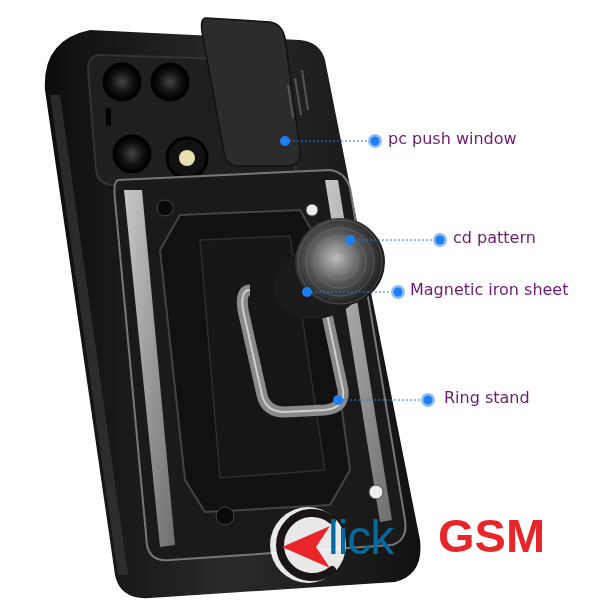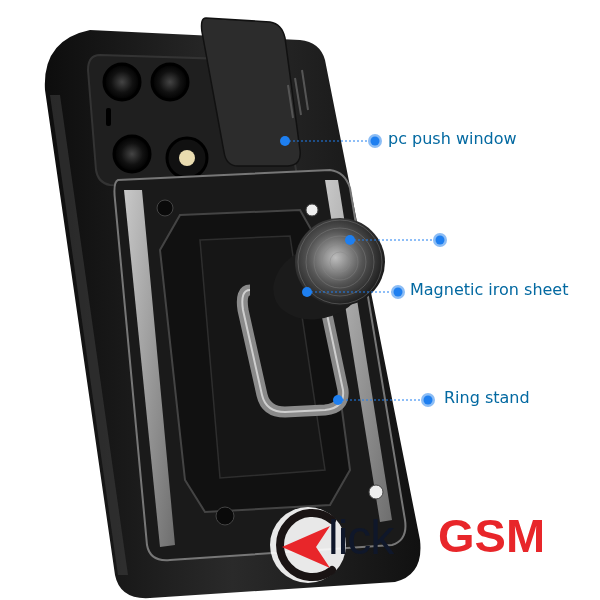--- a/index.html
+++ b/index.html
@@ -6,30 +6,30 @@
   body {
     width: 600px; height: 600px; overflow: hidden;
     background: #ffffff; position: relative;
     font-family: "Liberation Sans", "DejaVu Sans", sans-serif;
   }
   .stage { position: absolute; inset: 0; }
   svg.product { position: absolute; left: 0; top: 0; width: 600px; height: 600px; }
 
   .callout { position: absolute; display: flex; align-items: center; }
   .callout .label {
-    color: #0369a1; font-size: 16px; white-space: nowrap;
+    color: #701a75; font-size: 16px; white-space: nowrap;
     font-family: "DejaVu Sans", sans-serif; letter-spacing: 0; text-align: right;
   }
 
   .logo {
     position: absolute; left: 268px; top: 500px; width: 300px; height: 90px;
   }
   .logo .click-text {
     position: absolute; left: 60px; top: 10px;
-    font-family: "Liberation Sans", sans-serif; font-size: 48px; color: #0f172a;
+    font-family: "Liberation Sans", sans-serif; font-size: 48px; color: #0369a1;
     letter-spacing: -1px;
   }
   .logo .gsm-text {
     position: absolute; left: 170px; top: 8px;
     font-family: "Liberation Sans", sans-serif; font-weight: bold;
     font-size: 47px; color: #e8262a; letter-spacing: 0px;
   }
 </style>
 </head>
 <body>
@@ -123,20 +123,23 @@
         <circle cx="398" cy="292" r="4.5"></circle>
       <circle cx="338" cy="400" r="5"></circle>
       <circle cx="428" cy="400" r="7" fill="#8cbdf5"></circle>
         <circle cx="428" cy="400" r="4.5"></circle>
     </g>
   </svg>
 
   <div class="callout" style="left:388px; top:129px;">
     <span class="label">pc push window</span>
   </div>
+  <div class="callout" style="left:453px; top:228px;">
+    <span class="label">cd pattern</span>
+  </div>
   <div class="callout" style="left:444px; top:388px;">
     <span class="label">Ring stand</span>
   </div>
   <div class="callout" style="left:410px; top:280px;">
     <span class="label">Magnetic iron sheet</span>
   </div>
 
   <div class="logo">
     <svg width="80" height="90" viewBox="0 0 80 90" style="position:absolute;left:0;top:0;">
       <circle cx="40" cy="45" r="38" fill="#ffffff" opacity="0.9"></circle>

